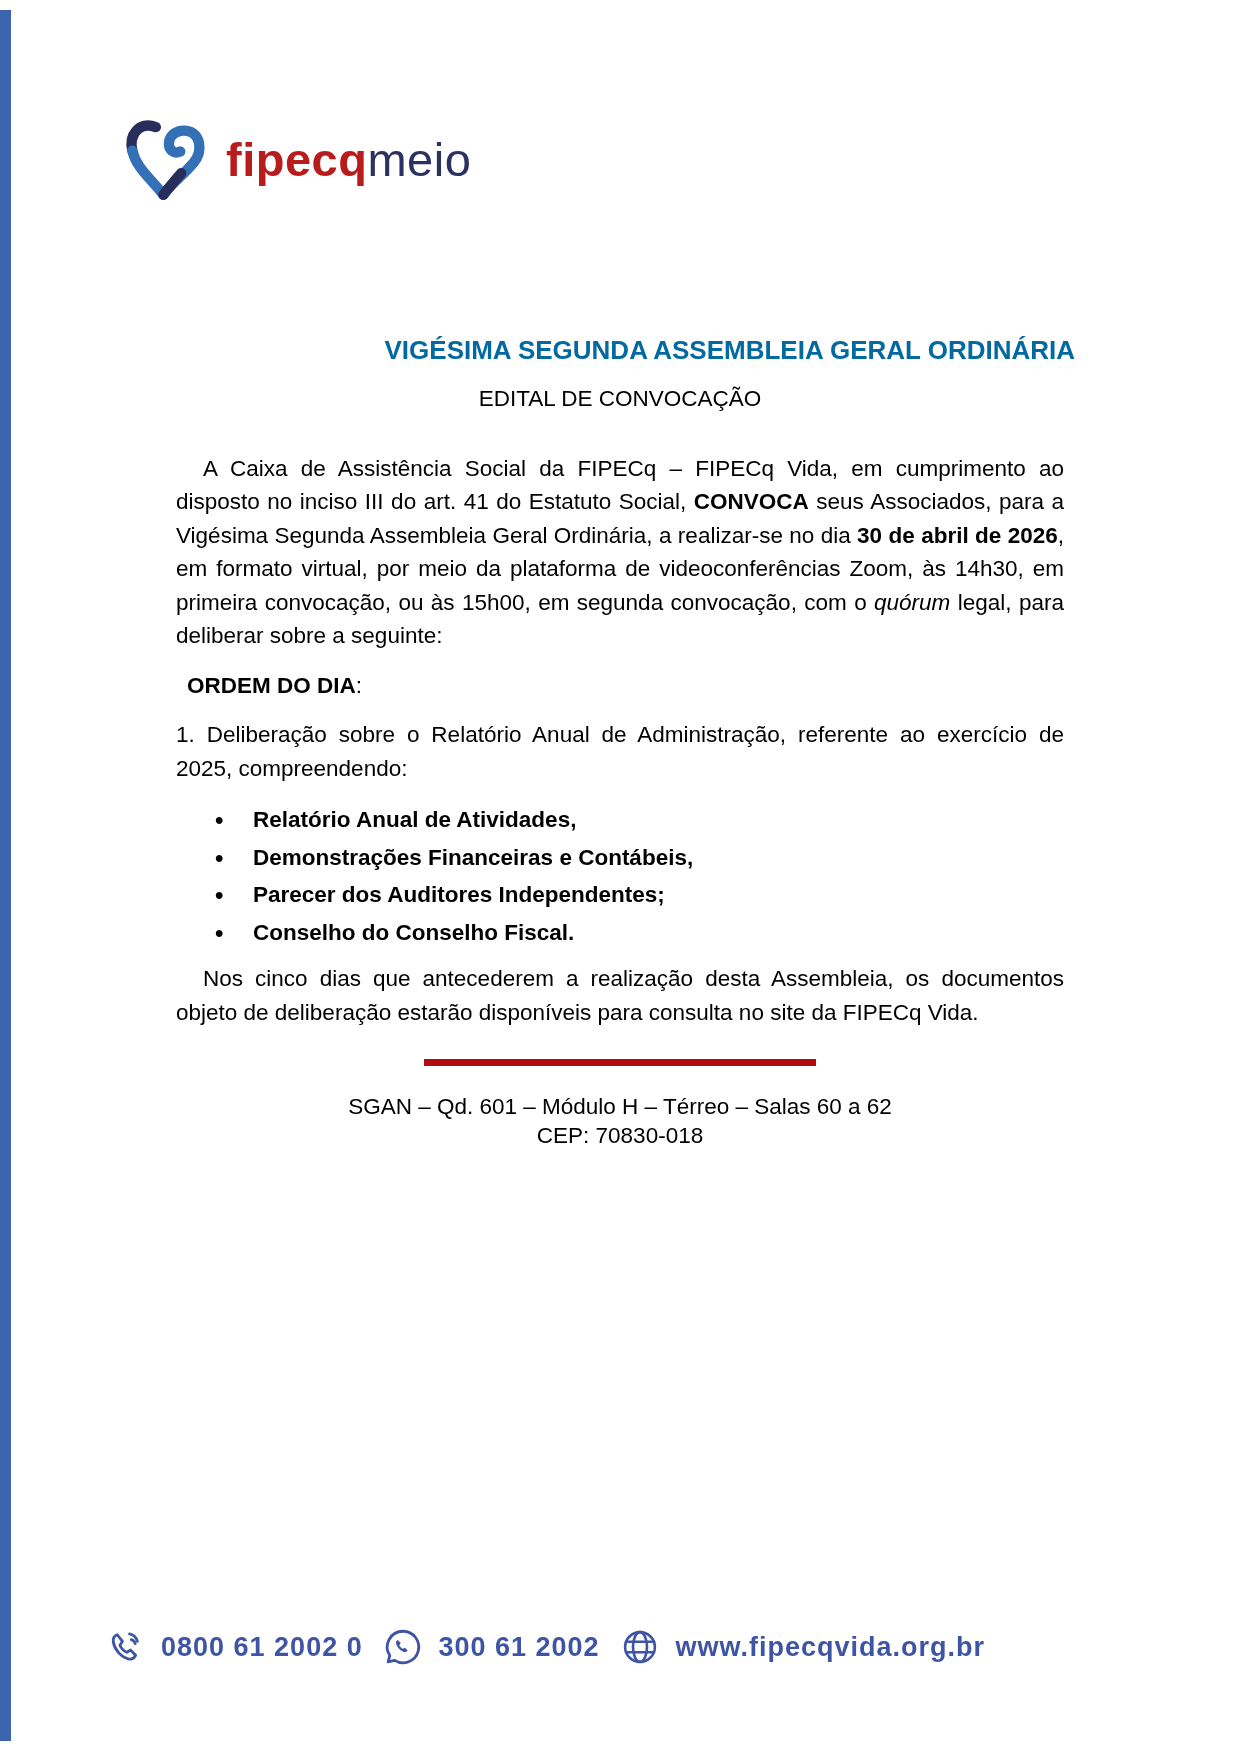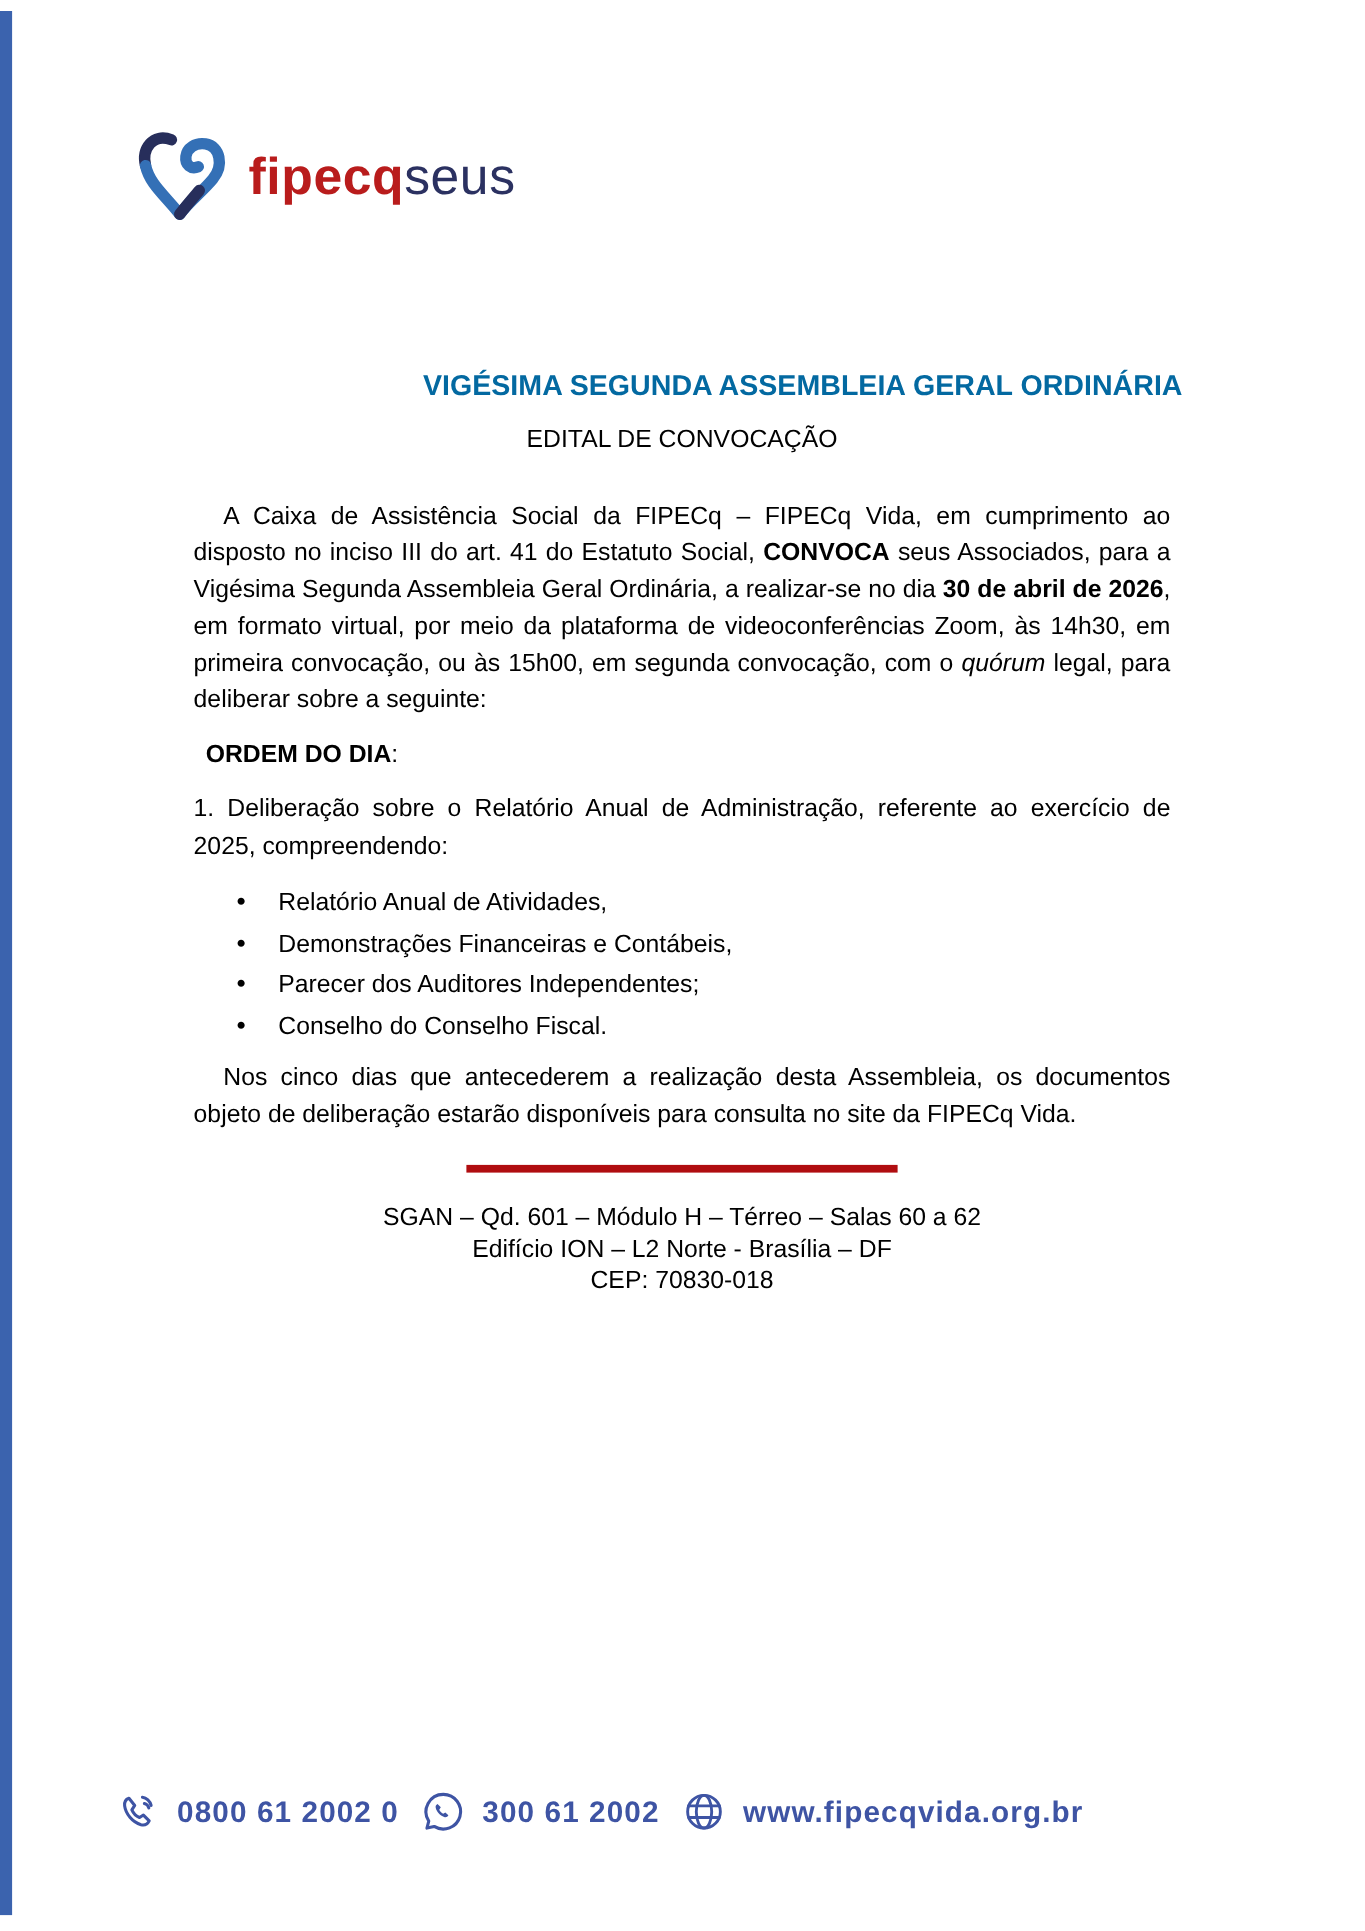--- a/index.html
+++ b/index.html
@@ -35,21 +35,21 @@
   }
   .doc-subtitle{
     margin:17px 0 0 0;text-align:center;font-size:22.5px;font-weight:400;color:#000;
   }
   .para{margin:16px;text-align:justify;}
   .indent{text-indent:27px;}
   .para1{margin-top:36px;}
   .order-heading{margin:10px 0 0 0;text-indent:27px;font-size:22.5px;}
   .order-heading b{font-weight:700;}
   .item1{margin-top:16px;}
-  ul.doc-bullets{list-style:none;margin:4px 0 0 0;padding:0;}
+  ul.doc-bullets{list-style:none;margin:4px 0 0 0;padding:0;font-weight:bold;}
   ul.doc-bullets li{
     position:relative;padding-left:93px;line-height:37.5px;text-align:left;
   }
   ul.doc-bullets li::before{
     content:"\2022";position:absolute;left:55px;top:0;
     font-size:24px;line-height:37.5px;
   }
   .para-docs{margin-top:11px;}
   .para-email{margin-top:12px;}
   a.email-link{color:#0000EE;text-decoration:underline;}
@@ -73,21 +73,21 @@
 
 <div class="page">
   <div class="accent-bar"></div>
 
   <div class="logo">
     <svg class="logo-heart" viewBox="0 0 100 100" fill="none" stroke-linecap="round" stroke-linejoin="round">
       <path d="M36 15 C 18 8, 7 24, 11 40" stroke="#272E5B" stroke-width="11"></path>
       <path d="M11 40 C 15 58, 30 69, 44 87 C 53 75, 66 65, 76 53 C 87 40, 83 21, 69 19 C 59 17.5, 51 23, 50 31 C 49 39, 55 44, 62 41" stroke="#3470B6" stroke-width="11"></path>
       <path d="M44 87 C 50 79, 57 71, 63 64" stroke="#272E5B" stroke-width="11"></path>
     </svg>
-    <div class="logo-text"><span class="brand-bold">fipecq</span><span class="brand-light">seus</span></div>
+    <div class="logo-text"><span class="brand-bold">fipecq</span><span class="brand-light">meio</span></div>
   </div>
 
   <div class="content">
     <h1 class="doc-title">VIGÉSIMA SEGUNDA ASSEMBLEIA GERAL ORDINÁRIA</h1>
     <p class="doc-subtitle">EDITAL DE CONVOCAÇÃO</p>
 
     <p class="para indent para1"><span>A Caixa de Assistência Social da FIPECq – FIPECq Vida, em cumprimento ao disposto no inciso III do art. 41 do Estatuto Social, </span><b>CONVOCA</b><span> seus Associados, para a Vigésima Segunda Assembleia Geral Ordinária, a realizar-se no dia </span><b>30 de abril de 2026</b><span>, em formato virtual, por meio da plataforma de videoconferências Zoom, às 14h30, em primeira convocação, ou às 15h00, em segunda convocação, com o </span><i>quórum</i><span> legal, para deliberar sobre a seguinte:</span></p>
 
     <p class="order-heading"><b>ORDEM DO DIA</b><span>:</span></p>
 
@@ -100,21 +100,20 @@
       <li>Conselho do Conselho Fiscal.</li>
     </ul>
 
     <p class="para indent para-docs">Nos cinco dias que antecederem a realização desta Assembleia, os documentos objeto de deliberação estarão disponíveis para consulta no site da FIPECq Vida.</p>
 
 
     <div class="red-rule"></div>
 
     <div class="address">
       <p>SGAN – Qd. 601 – Módulo H – Térreo – Salas 60 a 62</p>
-      <p>Edifício ION – L2 Norte - Brasília – DF</p>
       <p>CEP: 70830-018</p>
     </div>
   </div>
 
   <div class="footer">
     <div class="footer-item">
       <svg viewBox="0 0 48 48" fill="none" stroke="#3E54A4" stroke-width="3.2" stroke-linecap="round" stroke-linejoin="round">
         <path d="M14 10 c -3 1 -5 4 -4.5 8 c 1 8 8 17 17 19.5 c 4 1 7 -1 8.5 -4 l -6 -6 l -4 2.5 c -3.5 -1.5 -6.5 -4.5 -8 -8 l 3 -4.5 z"></path>
         <path d="M28 9 c 4 0.5 8 4 9 8.5"></path>
         <path d="M30 15.5 c 2.2 0.5 4 2.3 4.6 4.6"></path>

